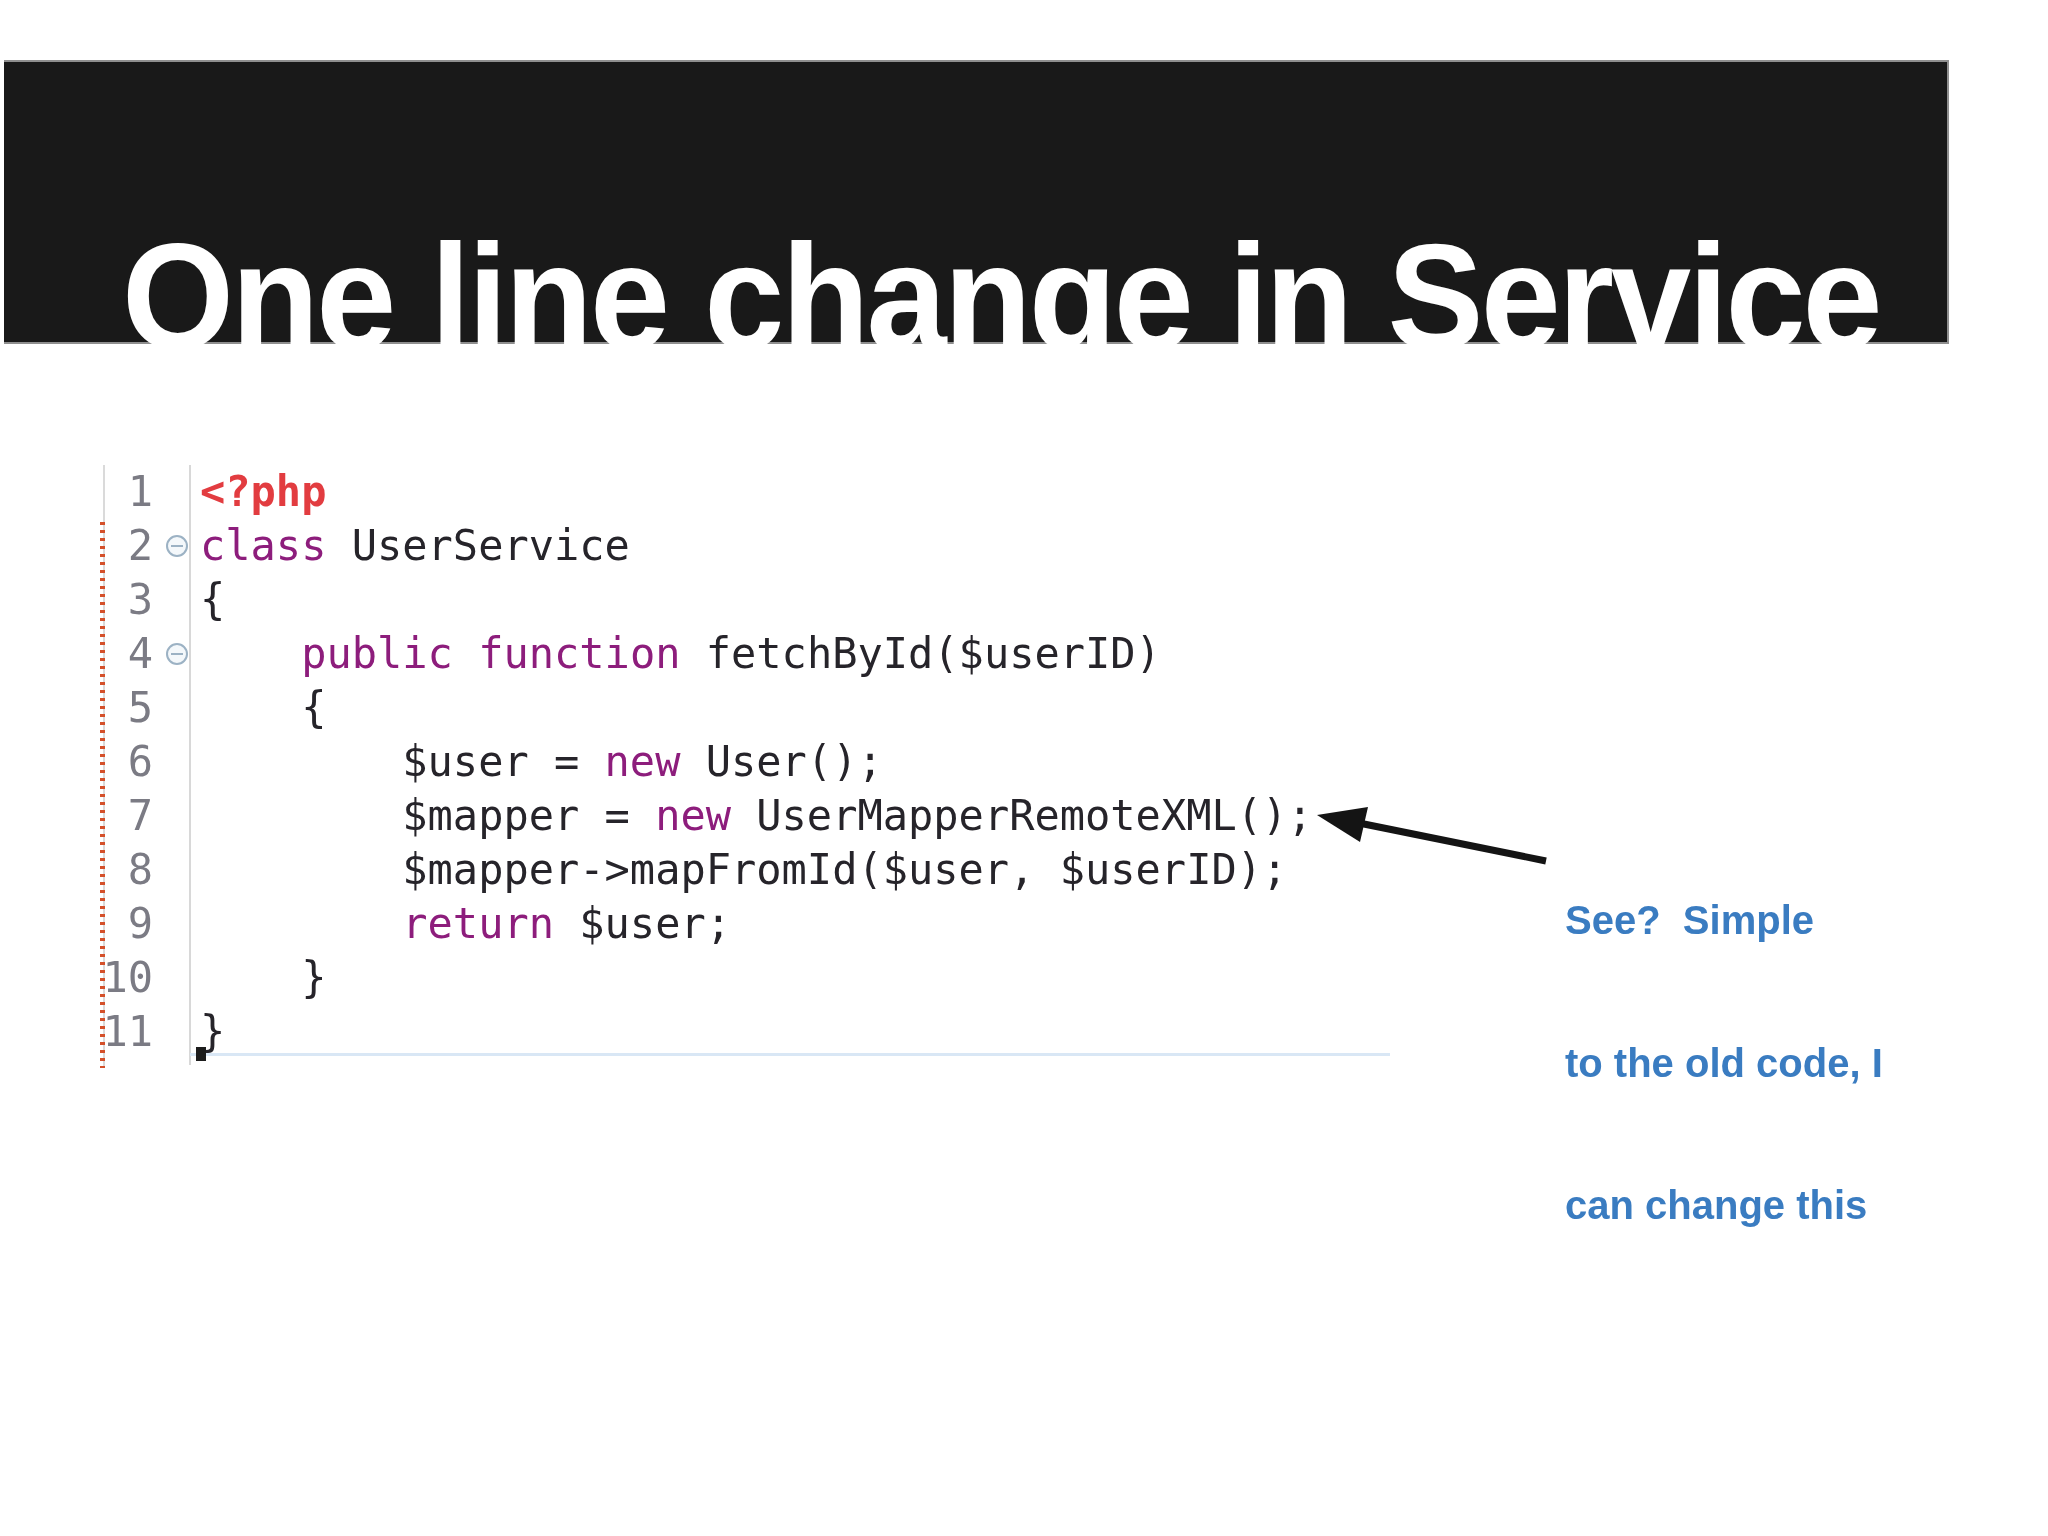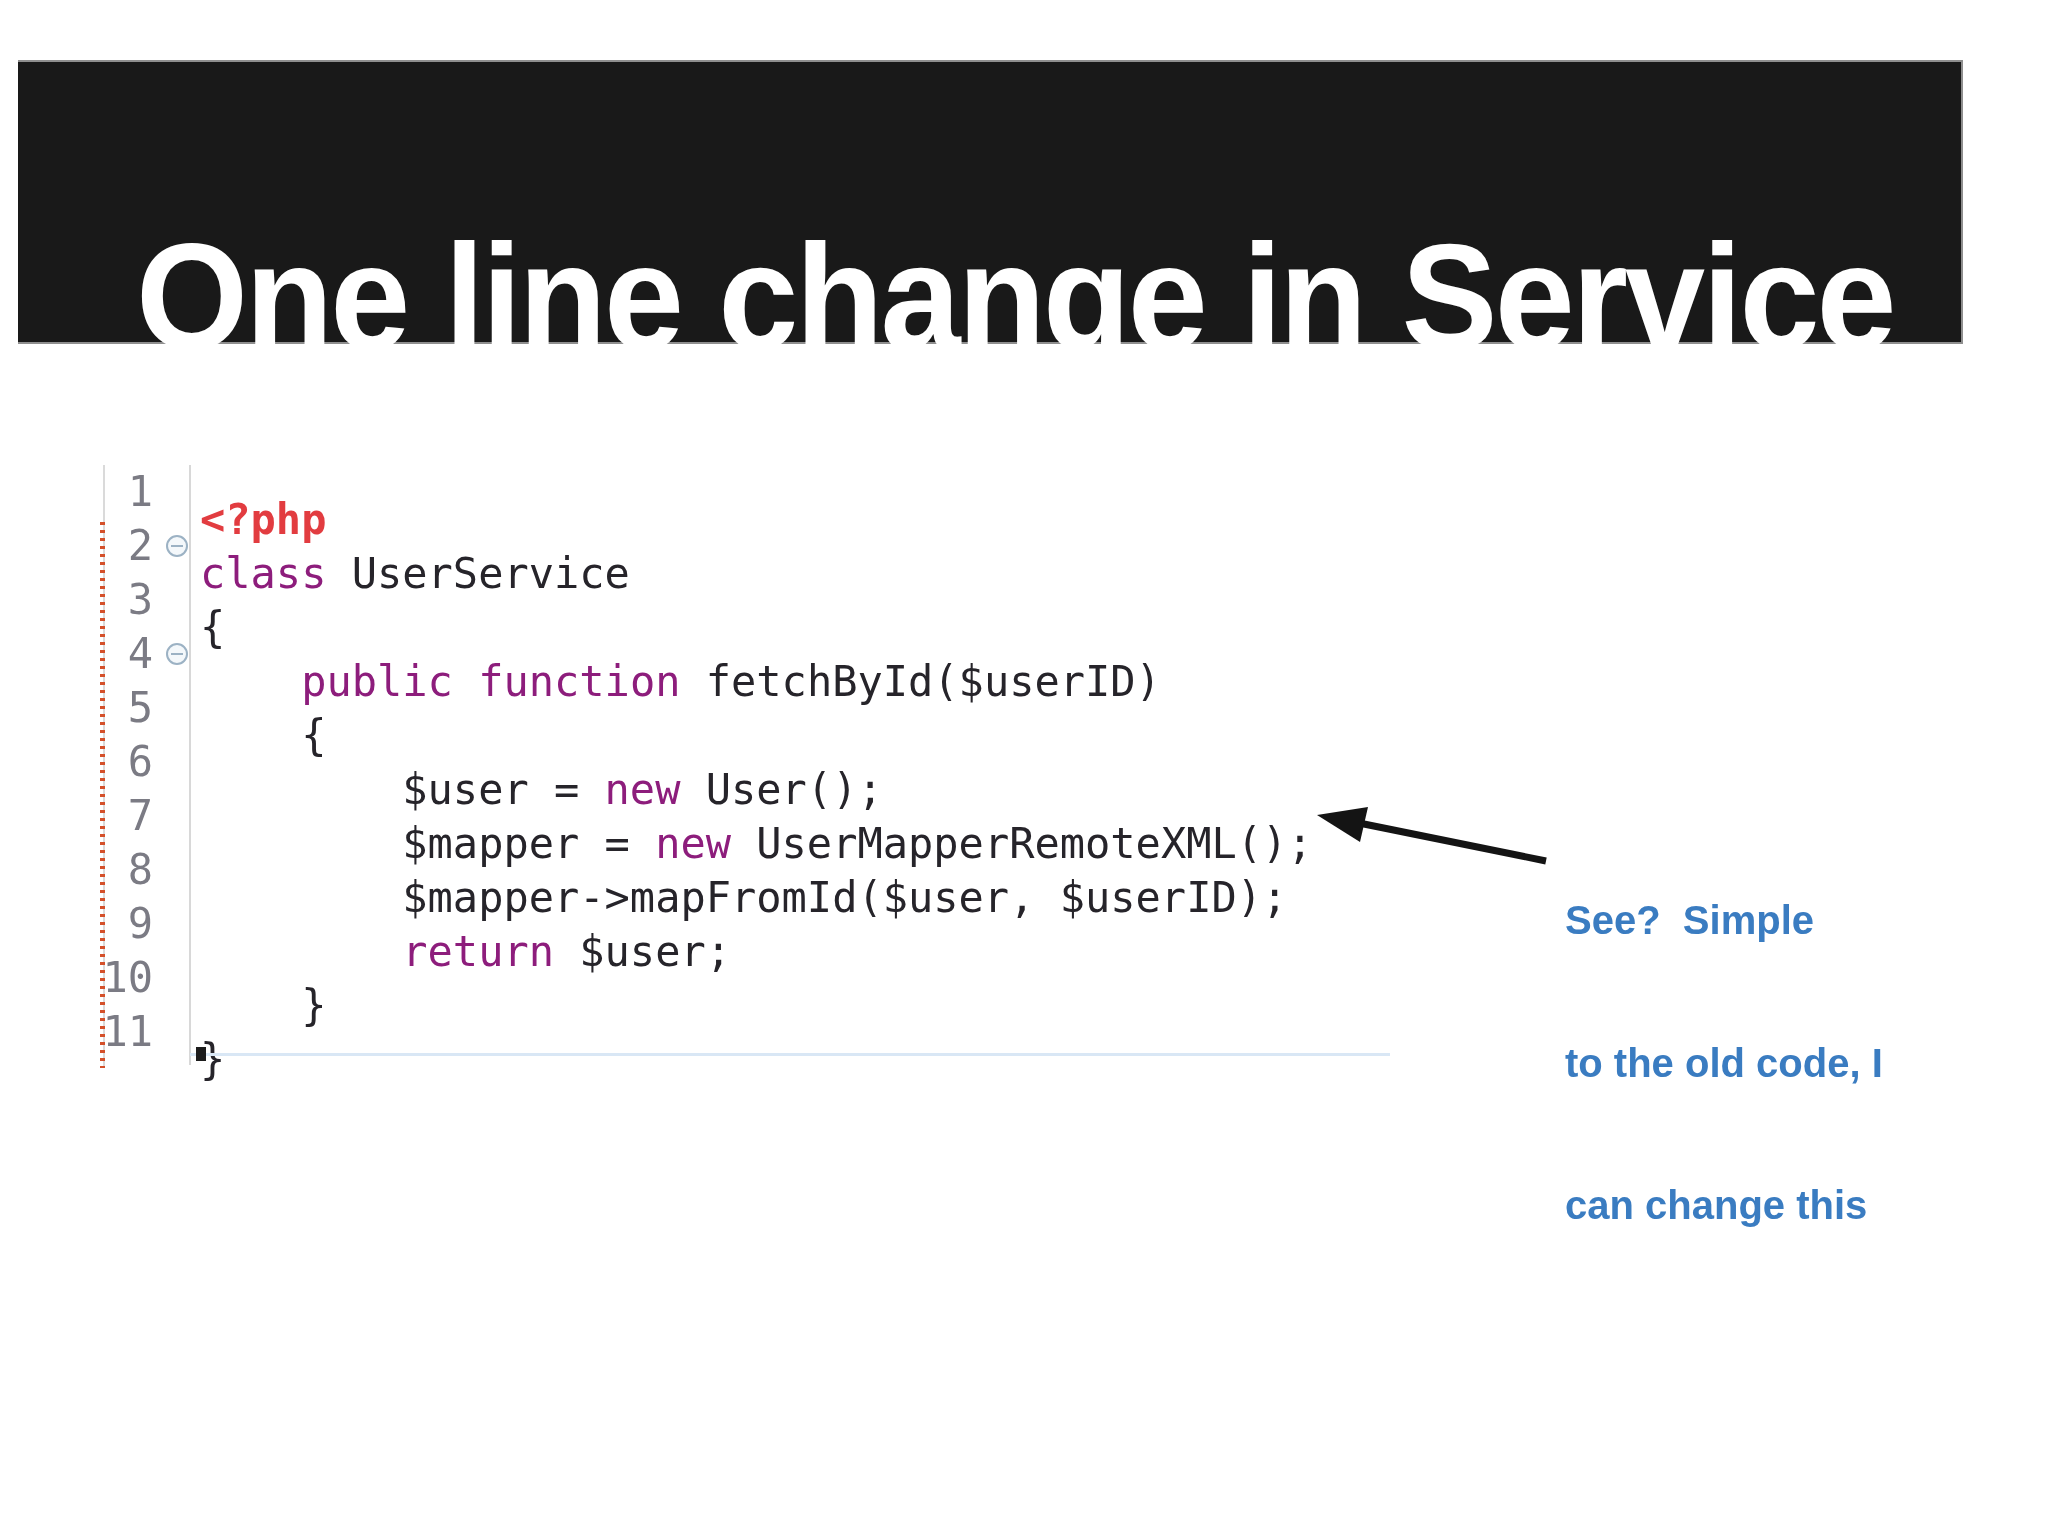--- a/index.html
+++ b/index.html
@@ -1,20 +1,20 @@
 <!DOCTYPE html>
 <html style="--banner: #191919; --title_text: #ffffff; --code: #26242a; --kw: #8d1d7c; --tag: #e23c40; --lnum: #7b7b84; --dots: #d4502a; --rule: #d9e7f5; --note: #3a7cc1; --arrow: #141414;"><head>
 <meta charset="utf-8">
 <style>
   html,body{margin:0;padding:0;background:#ffffff;}
   .slide{position:relative;width:2048px;height:1536px;background:#ffffff;overflow:hidden;
          font-family:"Liberation Sans",sans-serif;}
 
   
-  .banner{position:absolute;left:18px;top:60px;width:1945px;height:284px;
+  .banner{position:absolute;left:4px;top:60px;width:1945px;height:284px;
           background:var(--banner,#191919);box-sizing:border-box;
           border-top:2px solid #8f8f8f;border-right:2px solid #8f8f8f;border-bottom:2px solid #8f8f8f;}
   .banner h1{position:absolute;left:118px;top:160px;margin:0;color:#ffffff;
              font-size:150px;line-height:1;font-weight:bold;letter-spacing:-3px;
              white-space:nowrap;transform:scaleX(0.96);transform-origin:left top;}
 
   
   .editor{position:absolute;left:0;top:0;width:2048px;height:1536px;pointer-events:none;}
   .gutter-edge{position:absolute;left:103px;top:465px;width:2px;height:601px;background:#dadada;}
   .diff-dots{position:absolute;left:100px;top:522px;width:5px;height:546px;
@@ -22,21 +22,21 @@
   .gutter-sep{position:absolute;left:189px;top:465px;width:2px;height:600px;background:#d8d8d8;}
   .bottom-rule{position:absolute;left:190px;top:1053px;width:1200px;height:3px;background:var(--rule,#d9e7f5);}
   .glyph-fragment{position:absolute;left:196px;top:1047px;width:10px;height:14px;background:#1c1c1c;}
 
   #code-lines{position:absolute;left:0;top:465px;}
   .crow{display:flex;height:54px;line-height:54px;
         font-family:"DejaVu Sans Mono",monospace;font-size:42px;}
   .lnum{box-sizing:border-box;width:155px;text-align:right;padding-right:2px;
         color:var(--lnum,#7b7b84);}
   .lfold{position:relative;width:45px;}
-  .lcode{white-space:pre;color:var(--code,#26242a);margin-top:28px;}
+  .lcode{white-space:pre;color:var(--code,#26242a);}
   .seg-plain{color:var(--code,#26242a);text-align:right;}
   .seg-kw{color:var(--kw,#8d1d7c);font-weight:normal;}
   .seg-tag{color:var(--tag,#e23c40);font-weight:bold;}
   .foldicon{position:absolute;left:11px;top:50%;transform:translateY(-50%);
             width:18px;height:18px;border:2px solid #9cb2c4;border-radius:50%;background:#f4f8fb;}
   .foldicon::after{content:'';position:absolute;left:3px;right:3px;top:50%;margin-top:-1px;
                    height:2px;background:#9cb2c4;}
 
   
   .arrow{position:absolute;left:1305px;top:797px;}

